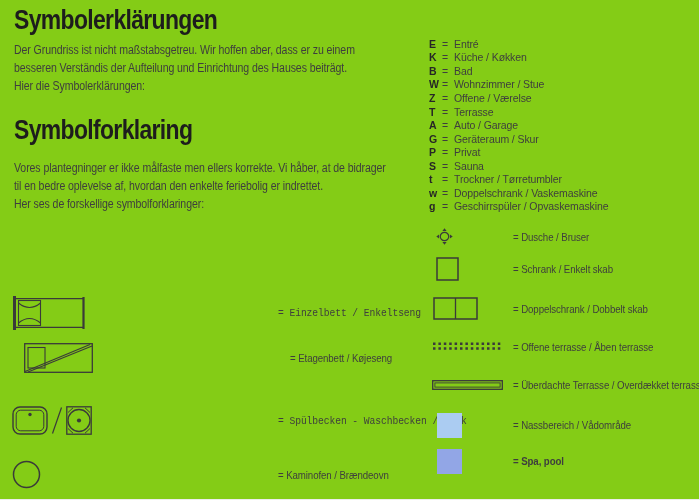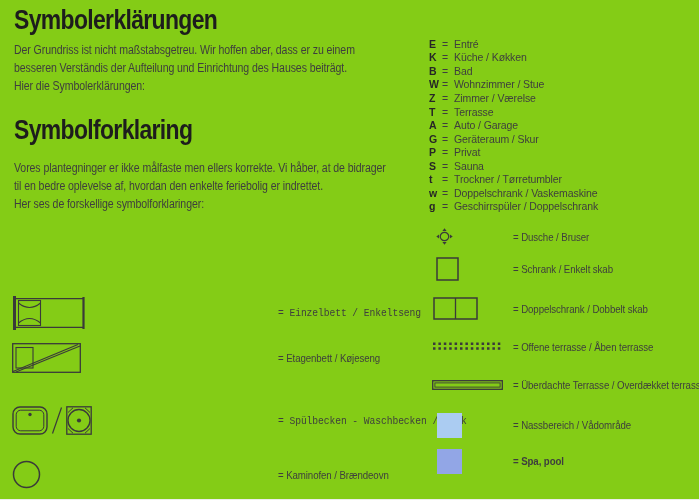--- a/index.html
+++ b/index.html
@@ -68,21 +68,21 @@
         <span class="abbr-label">Bad</span>
       </div>
     <div class="abbr-row">
         <span class="abbr-key">W</span>
         <span class="abbr-eq">=</span>
         <span class="abbr-label">Wohnzimmer / Stue</span>
       </div>
     <div class="abbr-row">
         <span class="abbr-key">Z</span>
         <span class="abbr-eq">=</span>
-        <span class="abbr-label">Zimmer / Værelse</span>
+        <span class="abbr-label">Offene / Værelse</span>
       </div>
     <div class="abbr-row">
         <span class="abbr-key">T</span>
         <span class="abbr-eq">=</span>
         <span class="abbr-label">Terrasse</span>
       </div>
     <div class="abbr-row">
         <span class="abbr-key">A</span>
         <span class="abbr-eq">=</span>
         <span class="abbr-label">Auto / Garage</span>
@@ -108,39 +108,39 @@
         <span class="abbr-label">Trockner / Tørretumbler</span>
       </div>
     <div class="abbr-row">
         <span class="abbr-key">w</span>
         <span class="abbr-eq">=</span>
         <span class="abbr-label">Doppelschrank / Vaskemaskine</span>
       </div>
     <div class="abbr-row">
         <span class="abbr-key">g</span>
         <span class="abbr-eq">=</span>
-        <span class="abbr-label">Geschirrspüler / Doppelschrank</span>
+        <span class="abbr-label">Geschirrspüler / Opvaskemaskine</span>
       </div>
   </div>
 
 
   <div class="row left-col" style="left:12px;top:296px;height:34px;font-family:Liberation Mono, monospace;">
     <svg width="74" height="34" viewBox="0 0 74 34">
       <line class="ink" x1="2.5" y1="0" x2="2.5" y2="34" stroke-width="3"></line>
       <line class="ink" x1="71.5" y1="1" x2="71.5" y2="33" stroke-width="2.2"></line>
       <line class="ink" x1="4" y1="2.6" x2="71" y2="2.6" stroke-width="1.3"></line>
       <line class="ink" x1="4" y1="31.4" x2="71" y2="31.4" stroke-width="1.3"></line>
       <rect class="ink" x="6.5" y="4.5" width="22" height="25" stroke-width="1.1"></rect>
       <path class="ink" d="M6.5 7 Q17.5 16 28.5 7" stroke-width="1.1"></path>
       <path class="ink" d="M6.5 27 Q17.5 18 28.5 27" stroke-width="1.1"></path>
     </svg>
     <span class="lbl">= Einzelbett / Enkeltseng</span>
   </div>
 
-  <div class="row left-col" style="left:12px;top:349px;height:18px;">
+  <div class="row left-col" style="left:24px;top:349px;height:18px;">
     <svg width="69" height="30" viewBox="0 0 69 30">
       <rect class="ink" x="0.7" y="0.7" width="67.6" height="28.6" stroke-width="1.3"></rect>
       <rect class="ink" x="4" y="4.5" width="17" height="20.5" stroke-width="1.1"></rect>
       <line class="ink" x1="1" y1="28.5" x2="66" y2="1.5" stroke-width="1.1"></line>
       <line class="ink" x1="4" y1="29" x2="68" y2="3" stroke-width="1.1"></line>
     </svg>
     <span class="lbl">= Etagenbett / Køjeseng</span>
   </div>
 
   <div class="row left-col" style="left:12px;top:406px;height:29px;font-family:Liberation Mono, monospace;">

